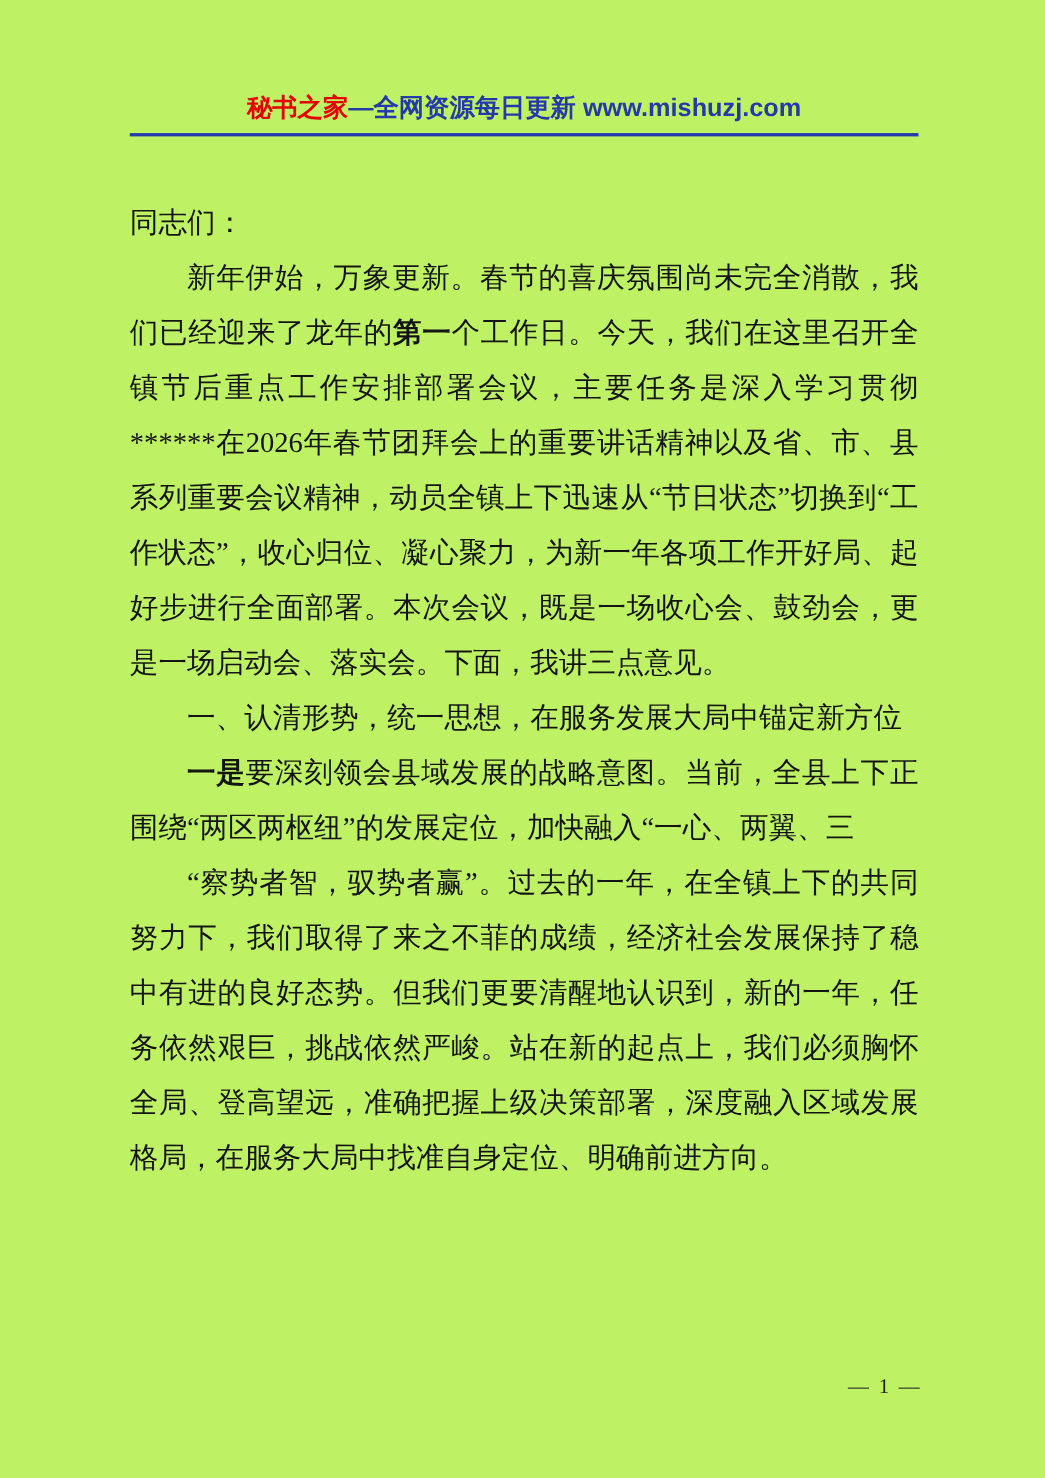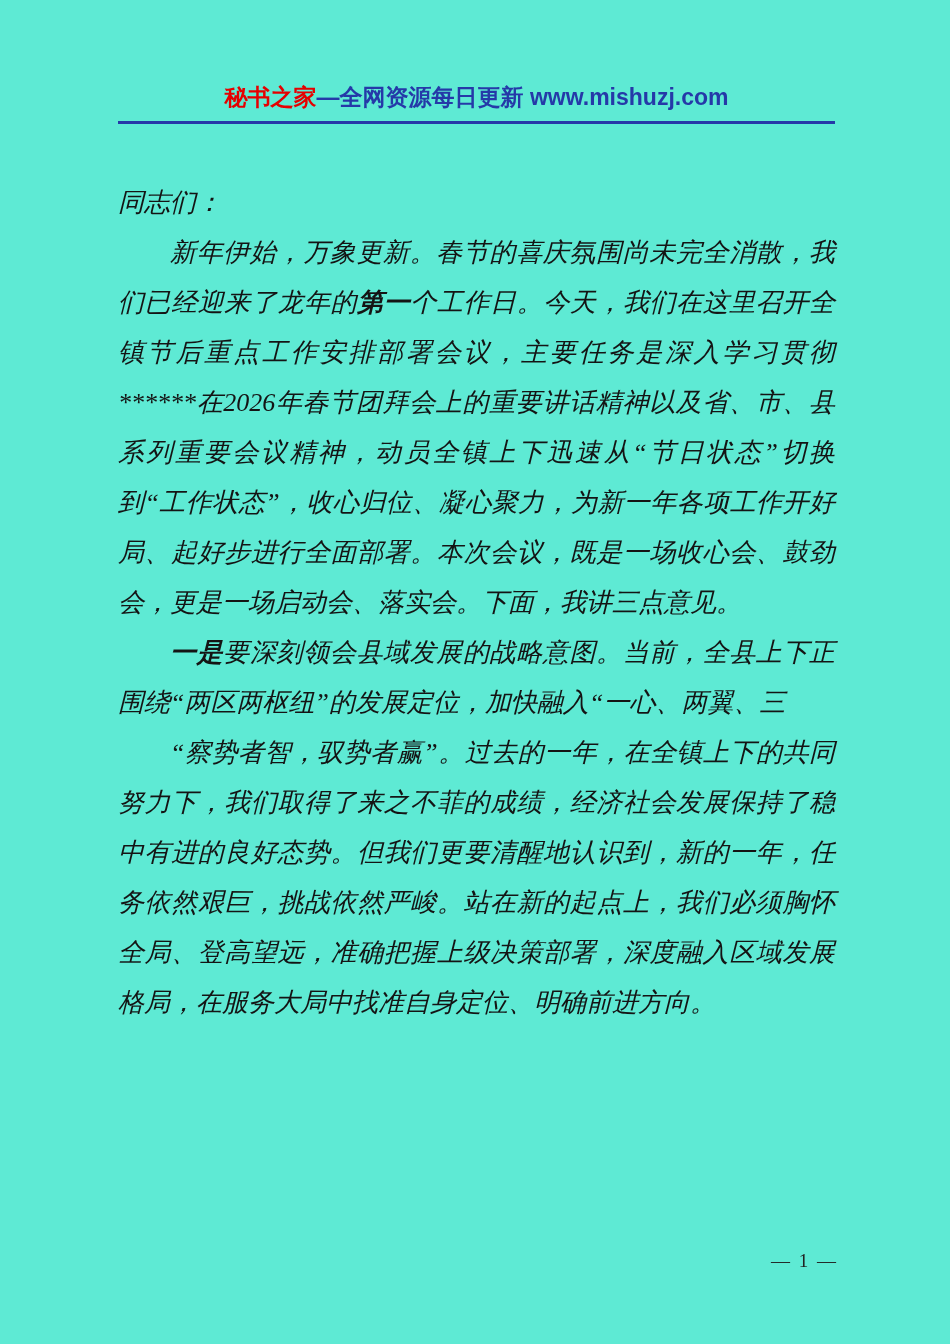--- a/index.html
+++ b/index.html
@@ -4,21 +4,21 @@
 <style>
   html, body {
     margin: 0;
     padding: 0;
     background: #ffffff;
   }
   .page {
     width: 950px;
     height: 1344px;
     margin: 0 auto;
-    background: #5eead4;
+    background: #bef264;
     box-sizing: border-box;
     padding: 82px 115px 0 118px;
     position: relative;
     overflow: hidden;
     font-family: "Liberation Serif", "DejaVu Serif", serif;
     color: #141414;
   }
   .doc-header {
     text-align: center;
     font-family: "Liberation Sans", "DejaVu Sans", sans-serif;
@@ -43,21 +43,21 @@
     font-weight: 700;
     color: #000000;
     letter-spacing: 1px;
   }
   .doc-body {
     margin-top: 54px;
     font-size: 26px;
     line-height: 50px;
     text-align: justify;
   }
-  .para { margin: 0; font-style: italic; }
+  .para { margin: 0; }
   .indent { text-indent: 52px; }
   .bold { font-weight: 700; }
   .page-footer {
     position: absolute;
     right: 112px;
     bottom: 72px;
     font-size: 19px;
     letter-spacing: 2px;
     color: #222222;
     font-family: "Liberation Serif", "DejaVu Serif", serif;
@@ -72,20 +72,21 @@
 
   <div class="header-rule"></div>
 
 
   <div class="doc-body">
 
     <p class="para"><span>同志们：</span></p>
 
     <p class="para indent"><span>新年伊始，万象更新。春节的喜庆氛围尚未完全消散，我们已经迎来了龙年的</span><span class="bold">第一</span><span>个工作日。今天，我们在这里召开全镇节后重点工作安排部署会议，主要任务是深入学习贯彻******在2026年春节团拜会上的重要讲话精神以及省、市、县系列重要会议精神，动员全镇上下迅速从“节日状态”切换到“工作状态”，收心归位、凝心聚力，为新一年各项工作开好局、起好步进行全面部署。本次会议，既是一场收心会、鼓劲会，更是一场启动会、落实会。下面，我讲三点意见。</span></p>
 
+    <p class="para indent"><span>一、认清形势，统一思想，在服务发展大局中锚定新方位</span></p>
 
     <p class="para indent"><span class="bold">一是</span><span>要深刻领会县域发展的战略意图。当前，全县上下正围绕“两区两枢纽”的发展定位，加快融入“一心、两翼、三</span></p>
 
     <p class="para indent"><span>“察势者智，驭势者赢”。过去的一年，在全镇上下的共同努力下，我们取得了来之不菲的成绩，经济社会发展保持了稳中有进的良好态势。但我们更要清醒地认识到，新的一年，任务依然艰巨，挑战依然严峻。站在新的起点上，我们必须胸怀全局、登高望远，准确把握上级决策部署，深度融入区域发展格局，在服务大局中找准自身定位、明确前进方向。</span></p>
 
   </div>
 
   <div class="page-footer">— 1 —</div>
 
 </div>

